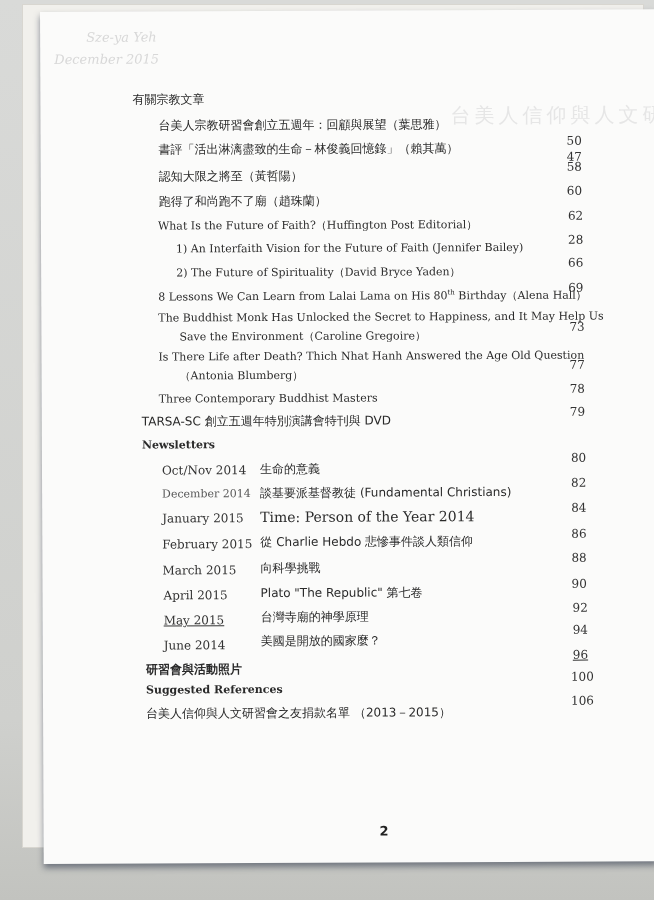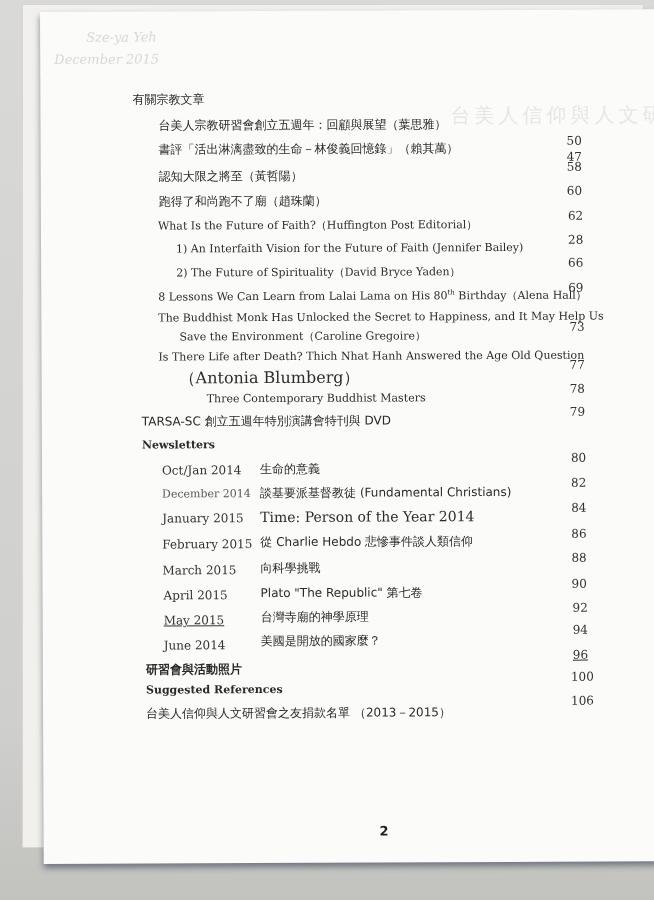--- a/index.html
+++ b/index.html
@@ -76,32 +76,32 @@
     <div class="pg" style="left:527px; top:246px;">66</div>
 
     <div class="row lat" style="left:117px; top:278px; font-size:11px;"><span>8 Lessons We Can Learn from Lalai Lama on His 80</span><sup>th</sup><span> Birthday（Alena Hall）</span></div>
     <div class="pg" style="left:527px; top:271px;">69</div>
 
     <div class="row lat" style="left:117px; top:300px; font-size:11px;">The Buddhist Monk Has Unlocked the Secret to Happiness,  and It May Help Us</div>
     <div class="row lat" style="left:138px; top:318px; font-size:11px;">Save the Environment（Caroline Gregoire）</div>
     <div class="pg" style="left:528px; top:310px;">73</div>
 
     <div class="row lat" style="left:117px; top:339px; font-size:11px;">Is There Life after Death? Thich Nhat Hanh Answered the Age Old Question</div>
-    <div class="row lat" style="left:138px; top:357px; font-size:16px;">（Antonia Blumberg）</div>
+    <div class="row lat" style="left:138px; top:357px; font-size:11px;">（Antonia Blumberg）</div>
     <div class="pg" style="left:528px; top:348px;">77</div>
 
-    <div class="row lat" style="left:117px; top:381px; font-size:11px;margin-left:48px;">Three Contemporary Buddhist Masters</div>
+    <div class="row lat" style="left:117px; top:381px; font-size:11px;">Three Contemporary Buddhist Masters</div>
     <div class="pg" style="left:528px; top:372px;">78</div>
 
     <div class="row cjk" style="left:100px; top:402px;">TARSA-SC 創立五週年特別演講會特刊與 DVD</div>
     <div class="pg" style="left:528px; top:395px;">79</div>
 
     <div class="row lat bold" style="left:100px; top:427px; font-size:11px;">Newsletters</div>
 
-    <div class="month" style="left:120px; top:452px;">Oct/Jan 2014</div>
+    <div class="month" style="left:120px; top:452px;">Oct/Nov 2014</div>
     <div class="title cjk" style="left:218px; top:450px;">生命的意義</div>
     <div class="pg" style="left:529px; top:441px;">80</div>
 
     <div class="month" style="left:120px; top:476px; font-size:11px; color:#555;">December 2014</div>
     <div class="title cjk" style="left:218px; top:474px;">談基要派基督教徒 (Fundamental Christians)</div>
     <div class="pg" style="left:529px; top:466px;">82</div>
 
     <div class="month" style="left:120px; top:500px;">January 2015</div>
     <div class="title lat" style="left:218px; top:498px; font-size:14px;text-align:center;">Time: Person of the Year 2014</div>
     <div class="pg" style="left:529px; top:491px;">84</div>

